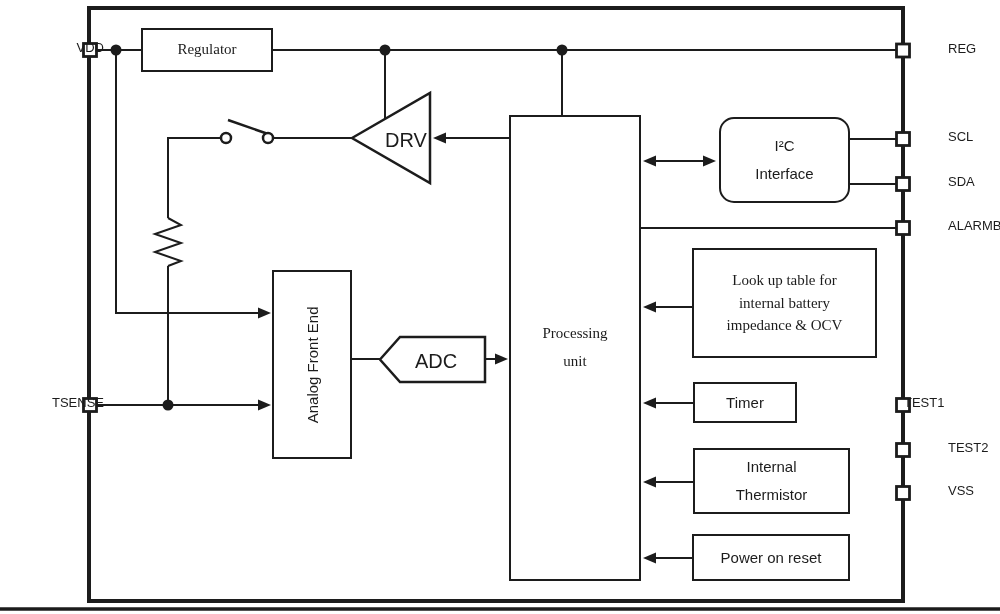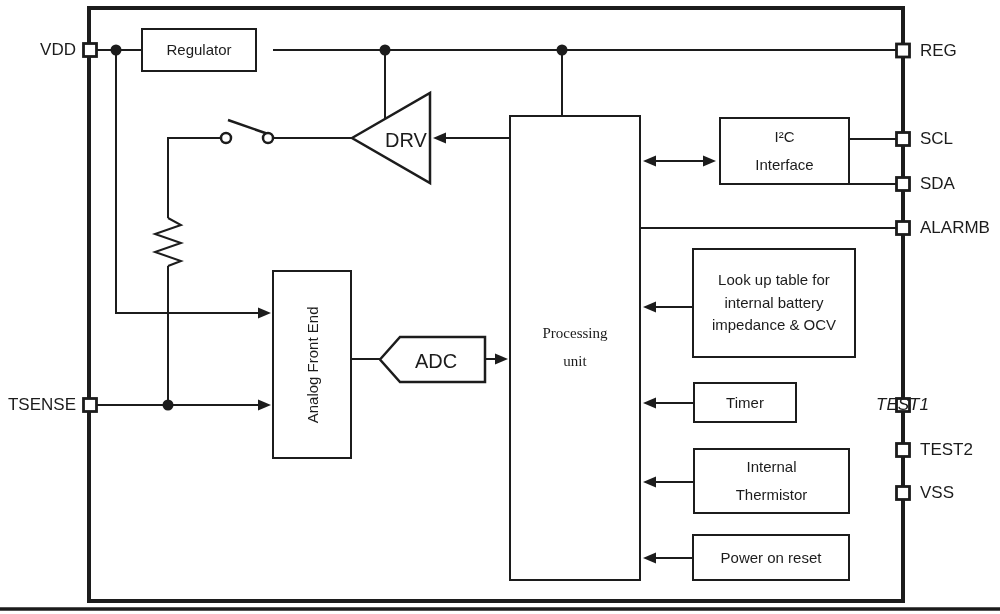--- a/index.html
+++ b/index.html
@@ -29,22 +29,23 @@
     display: flex;
     align-items: center;
     justify-content: center;
     text-align: center;
     font-size: 15px;
     line-height: 1.85;
   }
   .block.tight { line-height: 1.5; }
   .lbl {
     position: absolute;
-    font-size: 17px;
+    font-size: 13px;
     white-space: nowrap;
+    margin-left: 28px;
   }
   .lbl.right { text-align: left; }
   .lbl.leftpin { text-align: right; }
   .shape-label {
     position: absolute;
     font-size: 20px;
     text-align: center;
     white-space: nowrap;
   }
   .vtext {
@@ -114,47 +115,47 @@
     <rect x="83.5" y="398.5" width="13" height="13" fill="#ffffff" stroke="#1c1c1c" stroke-width="2.8"></rect>
     <rect x="896.5" y="44" width="13" height="13" fill="#ffffff" stroke="#1c1c1c" stroke-width="2.8"></rect>
     <rect x="896.5" y="132.5" width="13" height="13" fill="#ffffff" stroke="#1c1c1c" stroke-width="2.8"></rect>
     <rect x="896.5" y="177.5" width="13" height="13" fill="#ffffff" stroke="#1c1c1c" stroke-width="2.8"></rect>
     <rect x="896.5" y="221.5" width="13" height="13" fill="#ffffff" stroke="#1c1c1c" stroke-width="2.8"></rect>
     <rect x="896.5" y="398.5" width="13" height="13" fill="#ffffff" stroke="#1c1c1c" stroke-width="2.8"></rect>
     <rect x="896.5" y="443.5" width="13" height="13" fill="#ffffff" stroke="#1c1c1c" stroke-width="2.8"></rect>
     <rect x="896.5" y="486.5" width="13" height="13" fill="#ffffff" stroke="#1c1c1c" stroke-width="2.8"></rect>
   </svg>
 
-  <div class="block" style="left:141px; top:28px; width:116px; height:44px;">
+  <div class="block" style="left:141px; top:28px; width:132px; height:44px;font-family:Liberation Serif, serif;">
     <span>Regulator</span>
   </div>
 
   <div class="shape-label" style="left:383px; top:129px; width:46px;">DRV</div>
 
   <div class="block" style="left:272px; top:270px; width:80px; height:189px;">
     <span class="vtext">Analog Front End</span>
   </div>
 
   <div class="shape-label" style="left:400px; top:350px; width:72px;">ADC</div>
 
   <div class="block" style="left:509px; top:115px; width:132px; height:466px;font-family:Liberation Serif, serif;">
     <div>
       <div>Processing</div>
       <div>unit</div>
     </div>
   </div>
 
-  <div class="block" style="left:719px; top:117px; width:131px; height:68px;">
+  <div class="block" style="left:719px; top:117px; width:131px; height:86px;border-radius:15px;">
     <div>
       <div>I²C</div>
       <div>Interface</div>
     </div>
   </div>
 
-  <div class="block tight" style="left:692px; top:248px; width:164px; height:110px;">
+  <div class="block tight" style="left:692px; top:248px; width:185px; height:110px;font-family:Liberation Serif, serif;">
     <div>
       <div>Look up table for</div>
       <div>internal battery</div>
       <div>impedance &amp; OCV</div>
     </div>
   </div>
 
   <div class="block" style="left:693px; top:382px; width:104px; height:41px;">
     <span>Timer</span>
   </div>
@@ -170,17 +171,17 @@
     </div>
   </div>
 
   <div class="lbl leftpin" style="left:14px; top:40px; width:62px;">VDD</div>
   <div class="lbl leftpin" style="left:0px; top:395px; width:76px;">TSENSE</div>
 
   <div class="lbl right" style="left:920px; top:41px;">REG</div>
   <div class="lbl right" style="left:920px; top:129px;">SCL</div>
   <div class="lbl right" style="left:920px; top:174px;">SDA</div>
   <div class="lbl right" style="left:920px; top:218px;">ALARMB</div>
-  <div class="lbl right" style="left:876px; top:395px;font-style:italic;">TEST1</div>
+  <div class="lbl right" style="left:876px; top:395px;">TEST1</div>
   <div class="lbl right" style="left:920px; top:440px;">TEST2</div>
   <div class="lbl right" style="left:920px; top:483px;">VSS</div>
 
 </div>
 
 </body></html>

